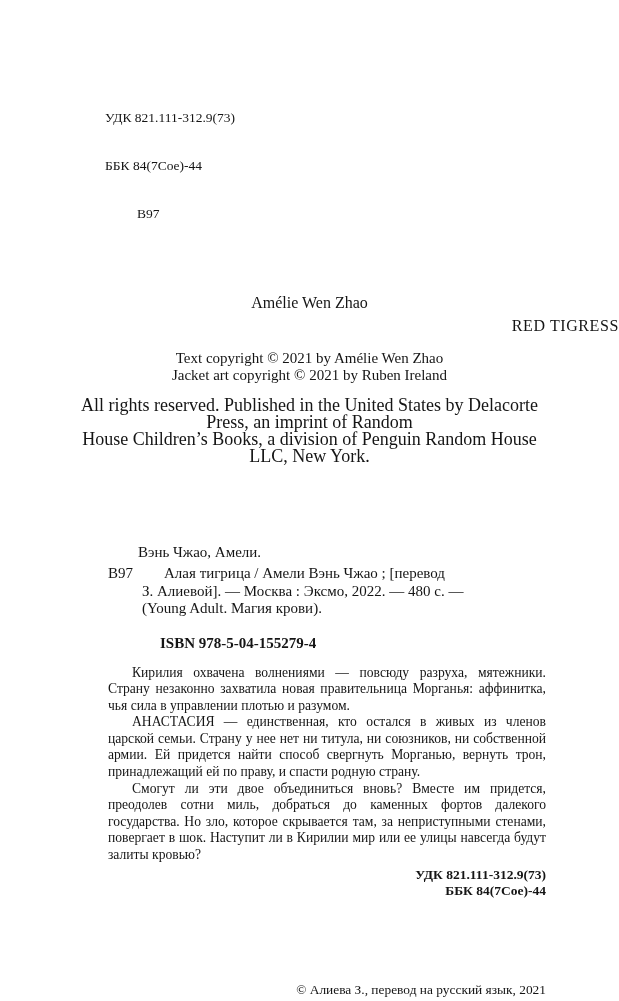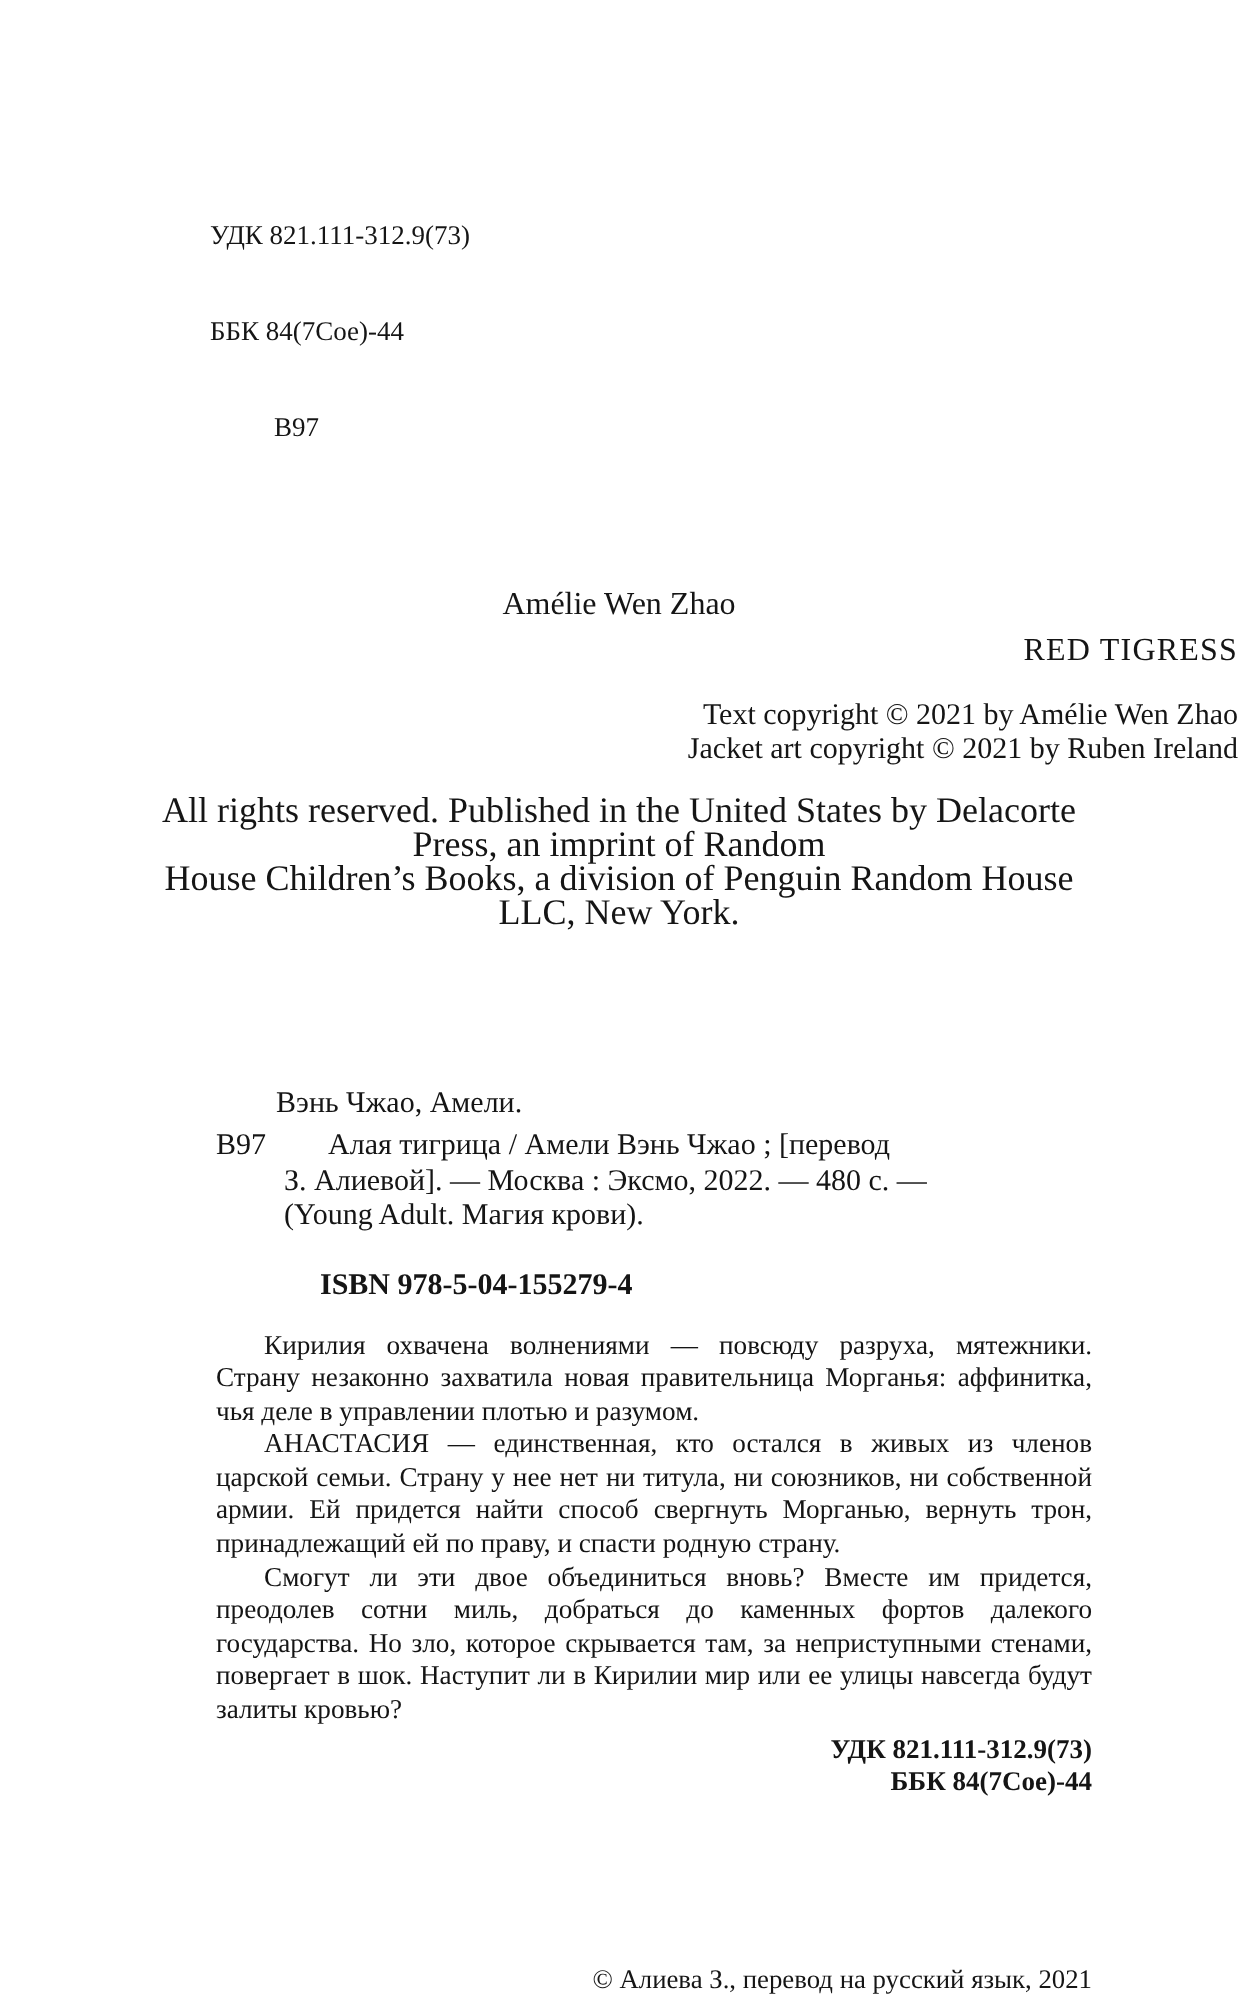--- a/index.html
+++ b/index.html
@@ -45,21 +45,20 @@
     margin-top: 5px;
     font-size: 16px;
     letter-spacing: 0.6px;
     text-align: right;
   }
   .copyright-en {
     margin-top: 15px;
     font-size: 15px;
     line-height: 17px;
     white-space: pre-line;
-    text-align: right;
   }
   .rights-en {
     margin-top: 13px;
     font-size: 18px;
     line-height: 17px;
     white-space: pre-line;
   }
 
   
   .card {
@@ -160,21 +159,21 @@
     <div class="card-author">Вэнь Чжао, Амели.</div>
     <div class="card-body">
       <span class="card-code">В97</span>
       <div class="card-text">Алая тигрица / Амели Вэнь Чжао ; [перевод
 З. Алиевой]. — Москва : Эксмо, 2022. — 480 с. —
 (Young Adult. Магия крови).</div>
     </div>
     <div class="card-isbn">ISBN 978-5-04-155279-4</div>
 
     <div class="annotation">
-      <p>Кирилия охвачена волнениями — повсюду разруха, мятежники. Страну незаконно захватила новая правительница Морганья: аффинитка, чья деле в управлении плотью и разумом.</p>
+      <p>Кирилия охвачена волнениями — повсюду разруха, мятежники. Страну незаконно захватила новая правительница Морганья: аффинитка, чья сила в управлении плотью и разумом.</p>
       <p>АНАСТАСИЯ — единственная, кто остался в живых из членов царской семьи. Страну у нее нет ни титула, ни союзников, ни собственной армии. Ей придется найти способ свергнуть Морганью, вернуть трон, принадлежащий ей по праву, и спасти родную страну.</p>
       <p>Смогут ли эти двое объединиться вновь? Вместе им придется, преодолев сотни миль, добраться до каменных фортов далекого государства. Но зло, которое скрывается там, за неприступными стенами, повергает в шок. Наступит ли в Кирилии мир или ее улицы навсегда будут залиты кровью?</p>
     </div>
 
     <div class="bottom-codes">
       <div>УДК 821.111-312.9(73)</div>
       <div>ББК 84(7Сое)-44</div>
     </div>
   </div>
 

